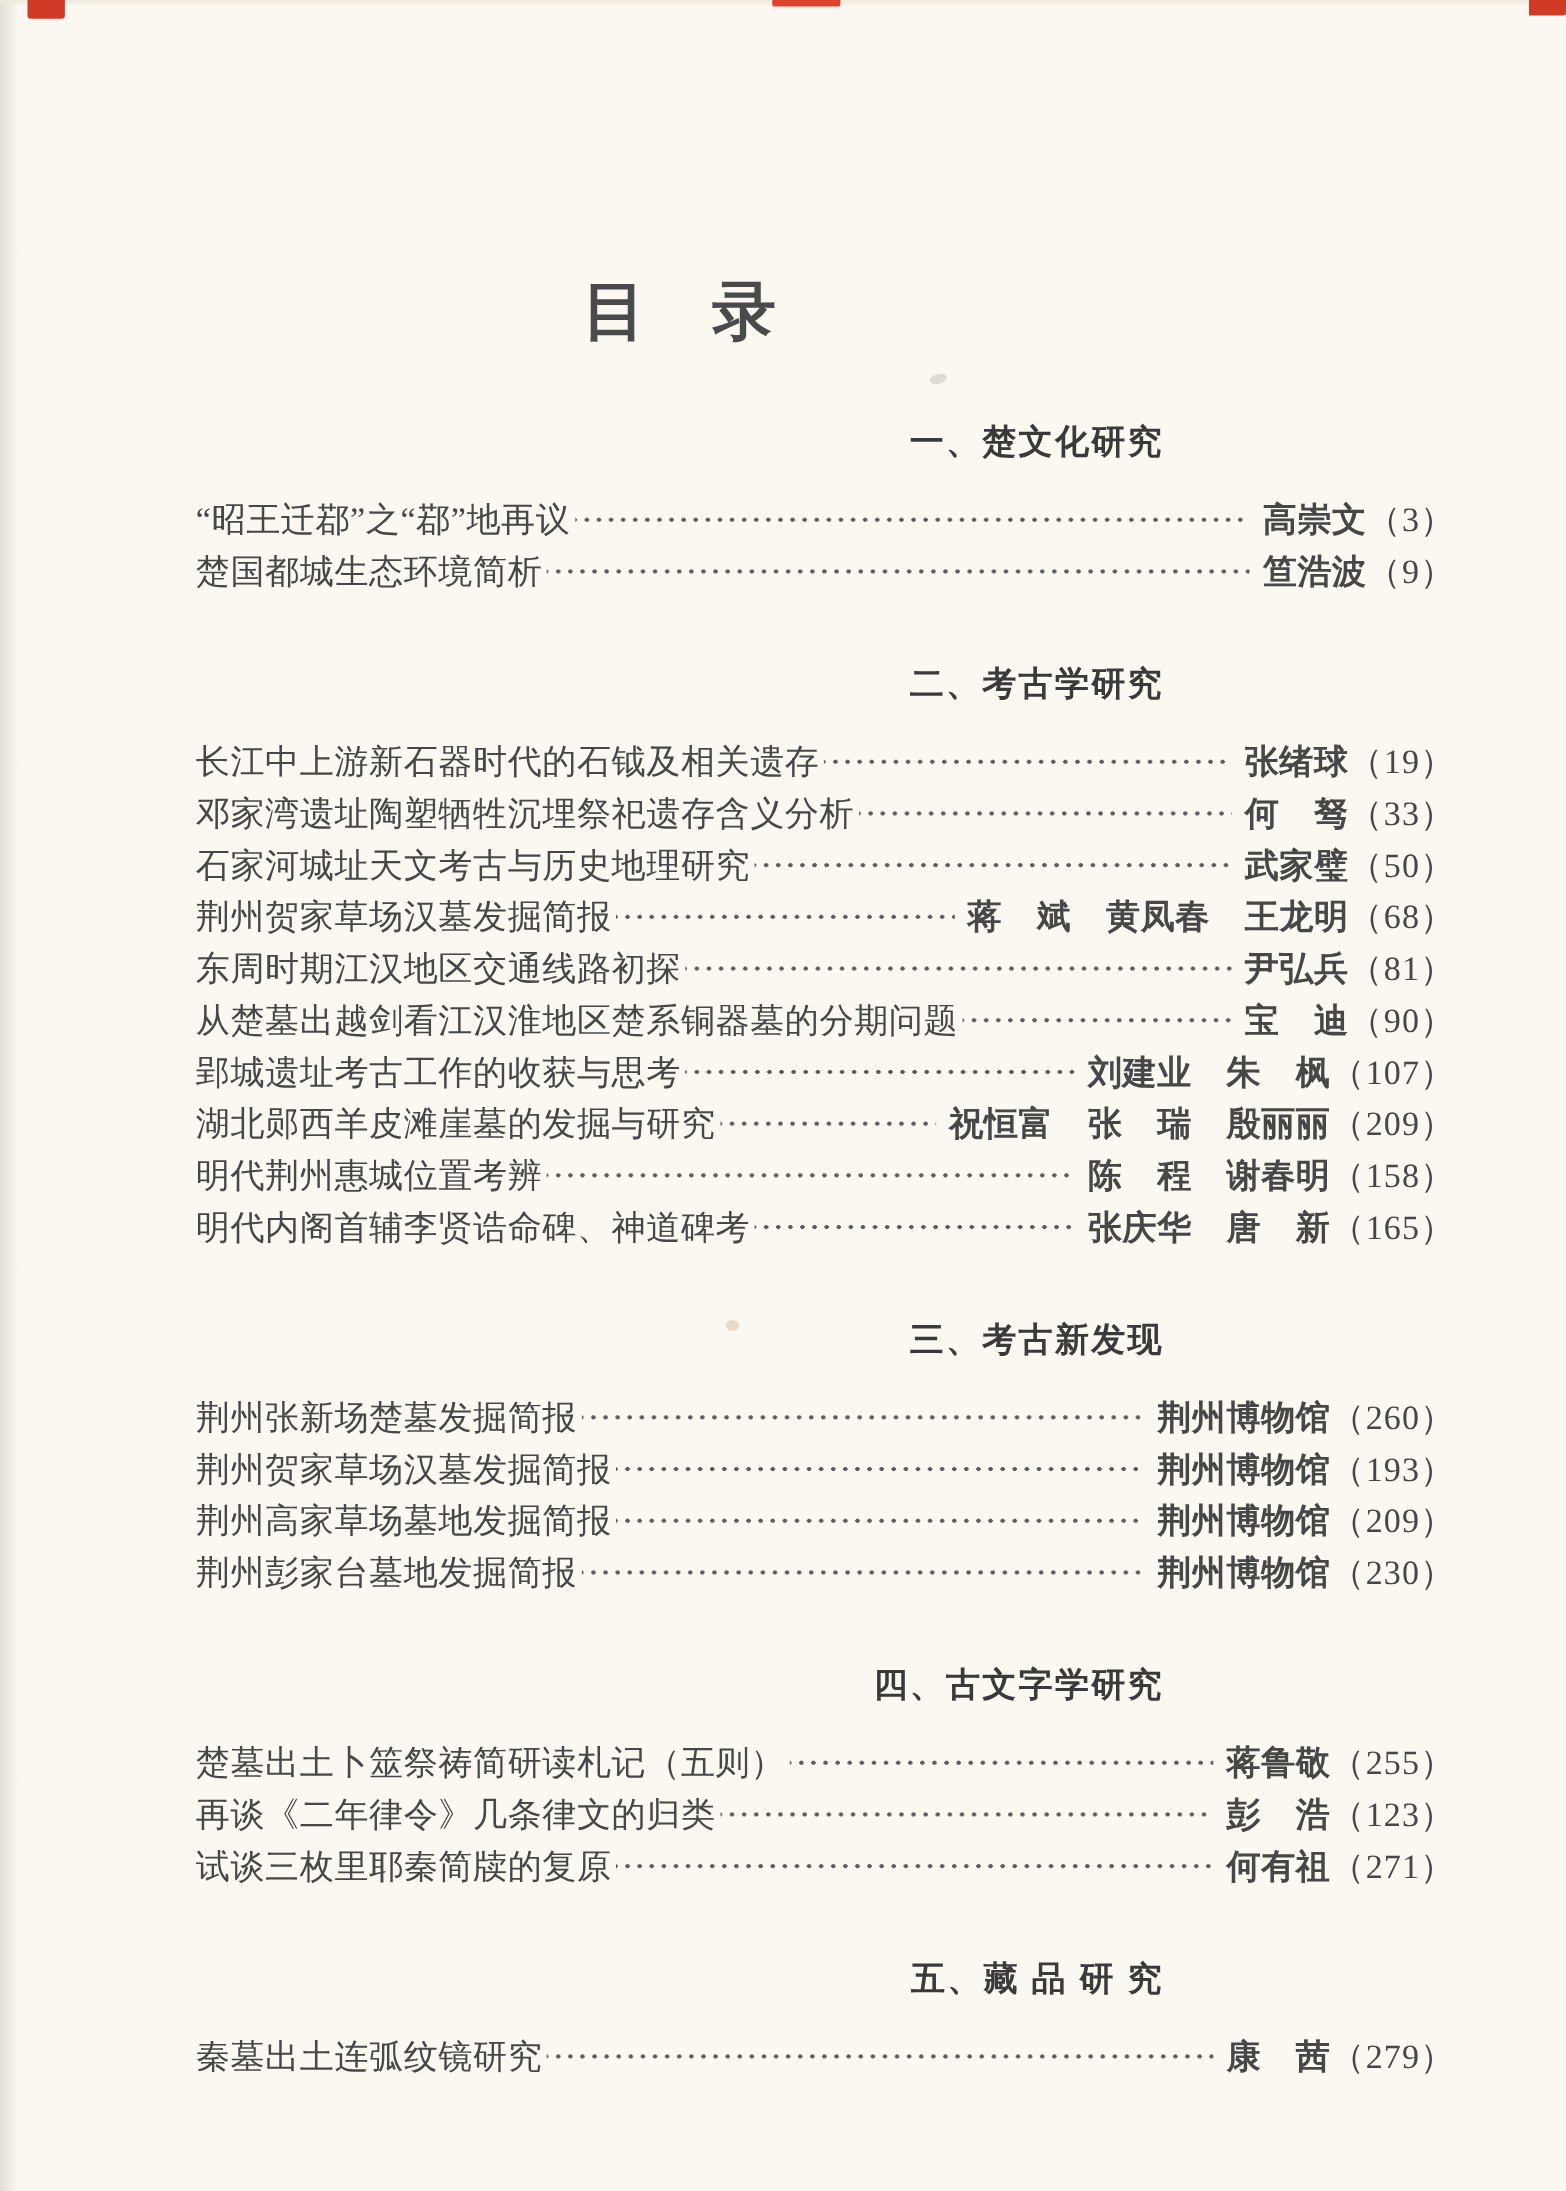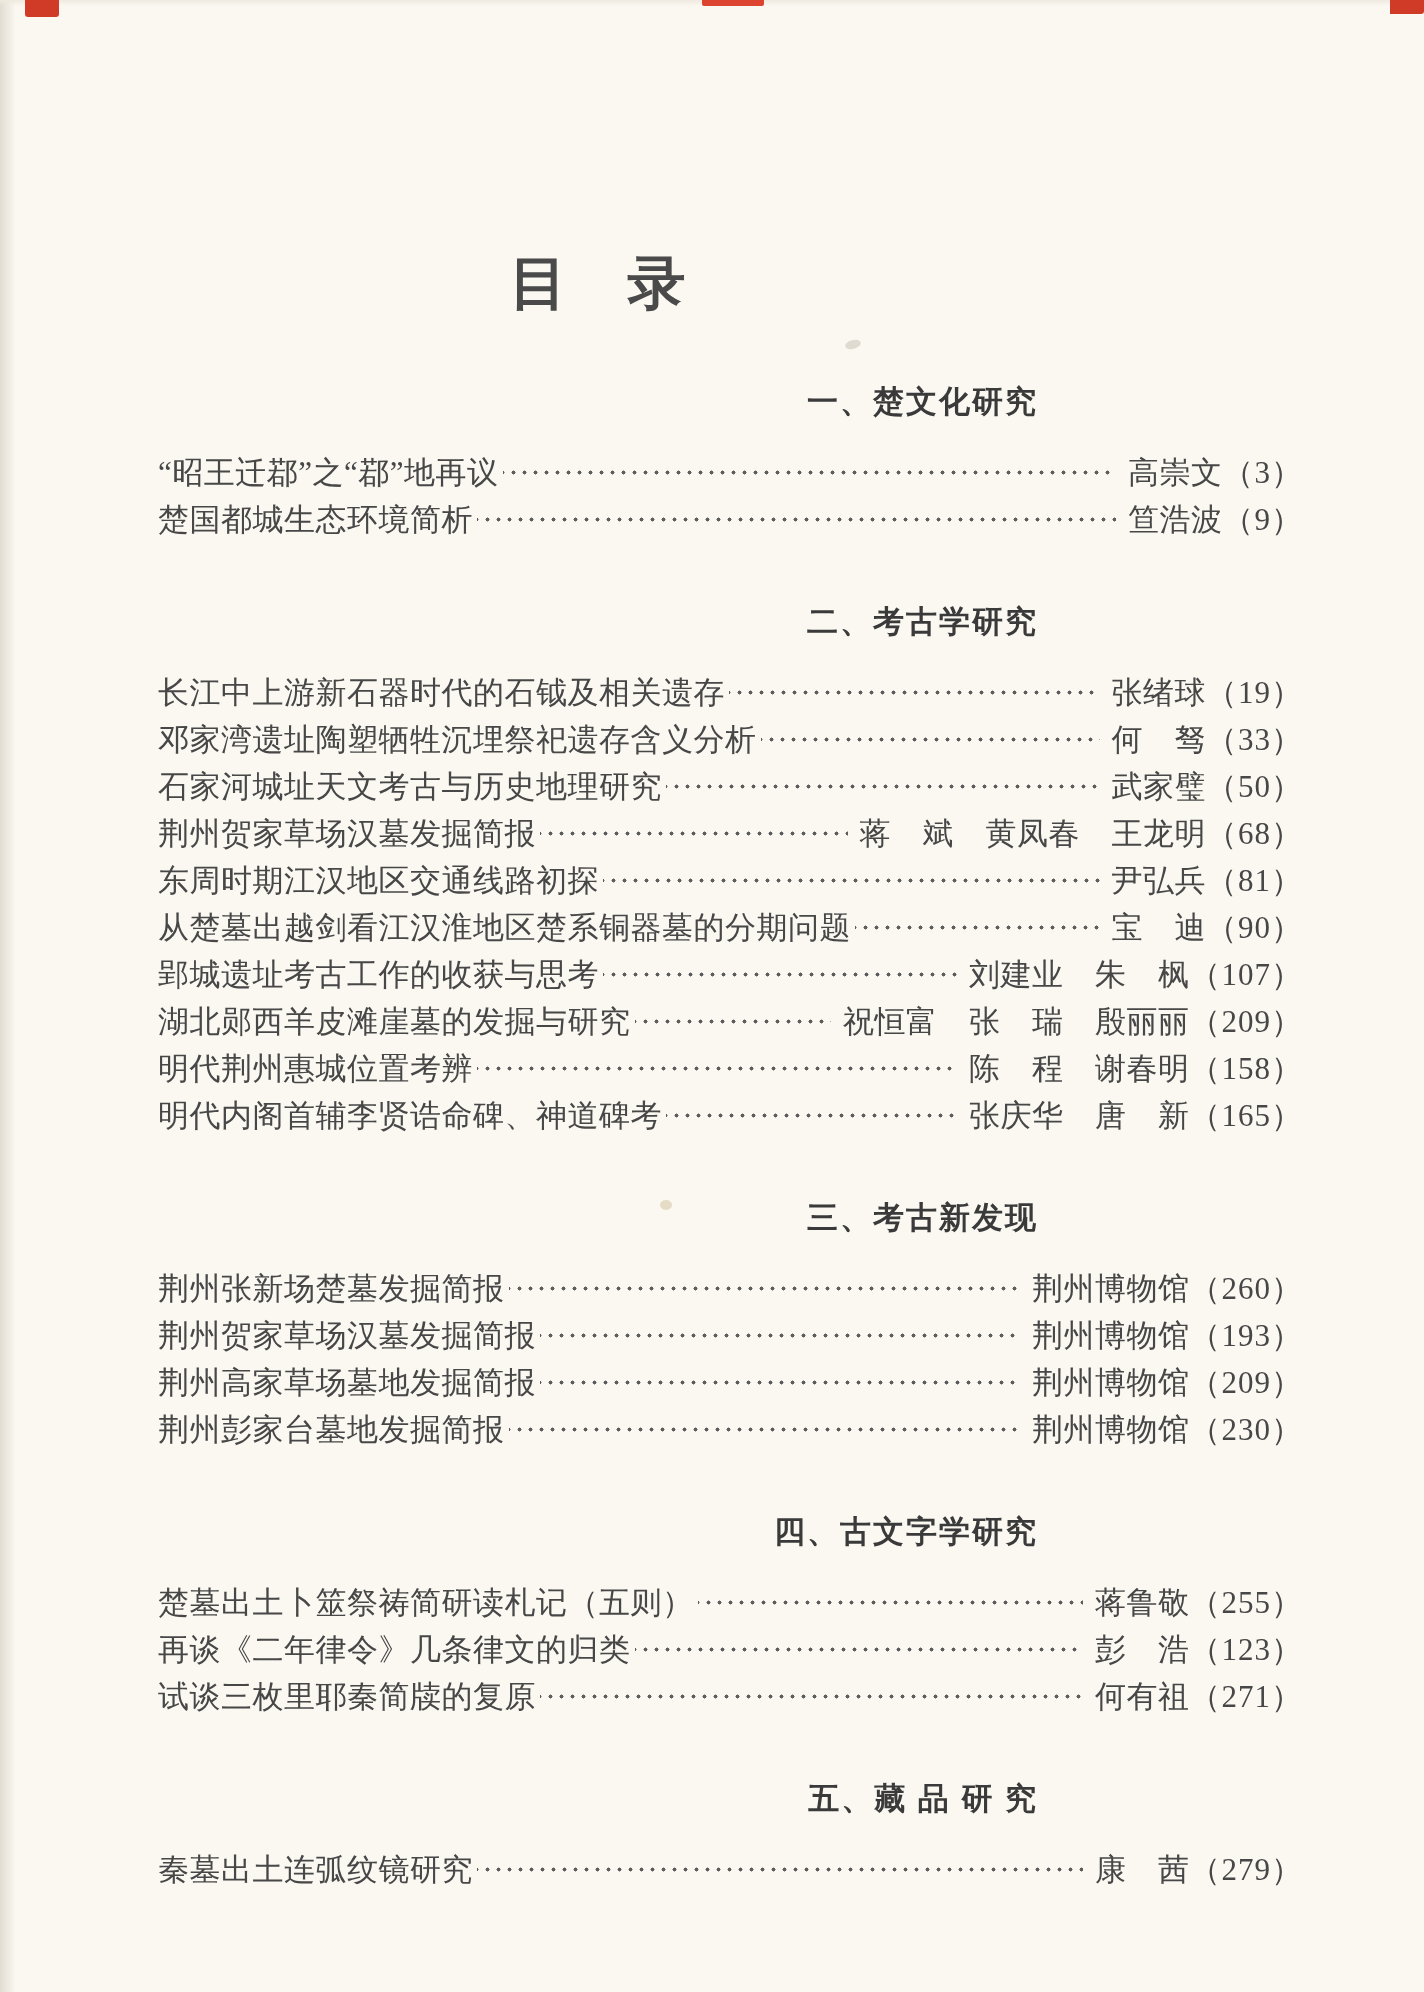--- a/index.html
+++ b/index.html
@@ -22,21 +22,21 @@
     background:linear-gradient(to bottom,#efe9df,rgba(251,248,242,0));
   }
   .scan-mark{position:absolute;background:#d03b28;}
   .mark-tl{left:25px;top:0;width:34px;height:17px;border-radius:0 0 3px 3px;}
   .mark-tc{left:702px;top:0;width:62px;height:6px;border-radius:0 0 2px 2px;background:#dd4430;}
   .mark-tr{left:1390px;top:0;width:34px;height:14px;border-radius:0 0 3px 0;}
   .smudge{position:absolute;border-radius:50%;}
   .smudge-1{left:845px;top:340px;width:16px;height:9px;background:#c9c2b4;opacity:.55;transform:rotate(-15deg);}
   .smudge-2{left:660px;top:1200px;width:12px;height:10px;background:#d8c9a8;opacity:.6;}
 
-  .content{position:absolute;left:158px;top:0;width:1145px;}
+  .content{position:absolute;left:178px;top:0;width:1145px;}
 
   .doc-title{
     margin:245px 0 0 0;
     width:880px;
     text-align:center;
     font-size:58px;
     font-weight:700;
     color:#4a4a4a;
     letter-spacing:1px;
   }
@@ -64,21 +64,21 @@
   .leader{
     flex:1;
     height:47px;
     margin:0 4px;
     background-image:radial-gradient(circle, #5d5d5d 1.9px, rgba(0,0,0,0) 2.1px);
     background-size:11px 47px;
     background-repeat:repeat-x;
     background-position:5px center;
     min-width:18px;
   }
-  .entry-authors{flex:none;margin-left:8px;letter-spacing:.5px;}
+  .entry-authors{flex:none;margin-left:8px;letter-spacing:.5px;font-weight:bold;}
   .entry-page{flex:none;letter-spacing:1px;}
 </style>
 </head>
 <body>
 
 <div class="page">
   <div class="left-edge"></div>
   <div class="top-edge"></div>
   <div class="scan-mark mark-tl"></div>
   <div class="scan-mark mark-tc"></div>

